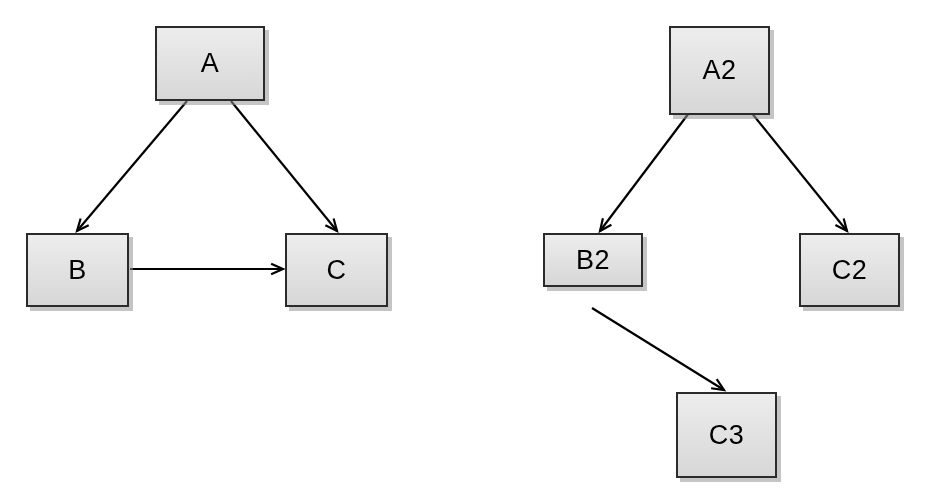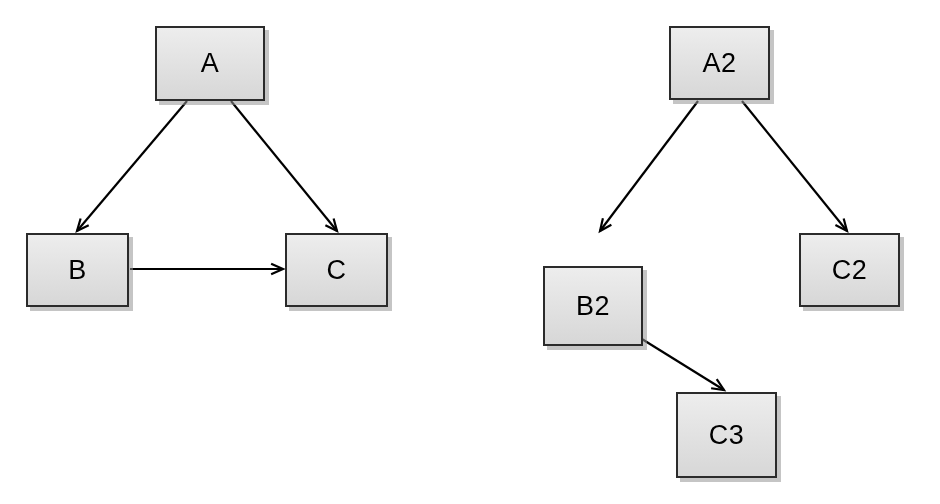--- a/index.html
+++ b/index.html
@@ -83,24 +83,24 @@
   <div id="node-layer">
       <div class="node" style="left: 155px; top: 26px; width: 110px; height: 75px;">
         <span class="node-label">A</span>
       </div>
       <div class="node" style="left: 26px; top: 233px; width: 103px; height: 74px;">
         <span class="node-label">B</span>
       </div>
       <div class="node" style="left: 285px; top: 233px; width: 103px; height: 74px;">
         <span class="node-label">C</span>
       </div>
-      <div class="node" style="left: 669px; top: 26px; width: 101px; height: 74px;">
+      <div class="node" style="left: 669px; top: 26px; width: 101px; height: 89px;">
         <span class="node-label">A2</span>
       </div>
-      <div class="node" style="left: 543px; top: 233px; width: 100px; height: 80px; margin-top: 33px;">
+      <div class="node" style="left: 543px; top: 233px; width: 100px; height: 54px;">
         <span class="node-label">B2</span>
       </div>
       <div class="node" style="left: 799px; top: 233px; width: 101px; height: 74px; justify-content: center;">
         <span class="node-label">C2</span>
       </div>
       <div class="node" style="left: 676px; top: 392px; width: 101px; height: 86px;">
         <span class="node-label">C3</span>
       </div>
     </div>
 

